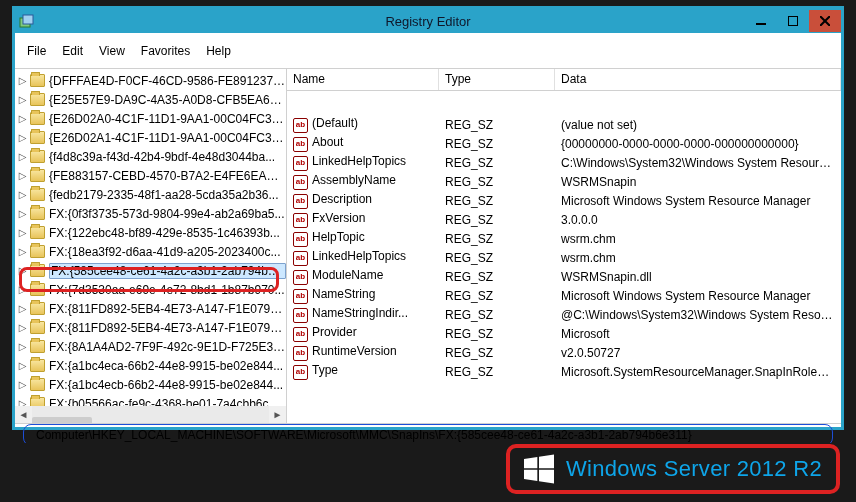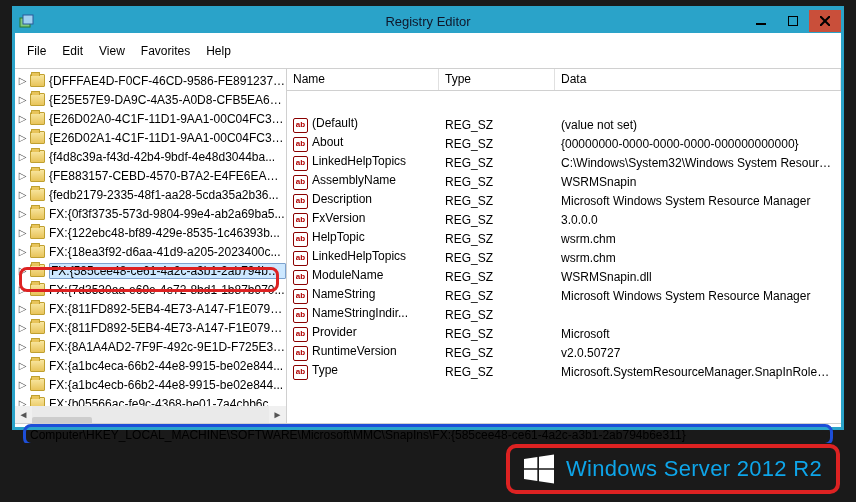--- a/index.html
+++ b/index.html
@@ -32,21 +32,21 @@
   .list-header .col { border-right: 1px solid #e0e0e0; padding: 3px 6px; font-size: 12px; }
   .list-body { flex:1; overflow: hidden; }
   .list-row { display: flex; height: 19px; align-items: center; }
   .list-row .cell { padding: 0 6px; white-space: nowrap; overflow: hidden; text-overflow: ellipsis; }
   .col-name { width: 152px; }
   .col-type { width: 116px; }
   .col-data { flex: 1; padding-right: 4px;}
   .ab-icon { display:inline-flex; align-items:center; justify-content:center; width:15px; height:15px; border:1px solid #8a0000; background:#fff; border-radius:2px; color:#b00000; font-size:8px; font-weight:bold; margin-right:4px; flex-shrink:0; font-family: Arial; line-height:1;}
   .ab-icon::before { content:"ab"; }
   .statusbar { height: 20px; border-top: 1px solid #d0d0d0; padding: 2px 4px; font-size: 12px; white-space: nowrap; overflow:hidden; }
-  .statusbar-wrap { border: 3px solid #1d4ed8; border-radius: 8px; margin: -2px 4px 0 4px; padding: 0 4px; height: 22px; display:flex; align-items:center;}
+  .statusbar-wrap { border: 1px solid #1d4ed8; border-radius: 8px; margin: -2px 4px 0 4px; padding: 0 12px; height: 22px; display:flex; align-items:center;}
   .tree-highlight-box { position:absolute; border:3px solid #d22; border-radius:8px; pointer-events:none; }
   .ws-badge { position:absolute; right:16px; bottom:8px; display:flex; align-items:center; border:4px solid #d22; border-radius:10px; padding:6px 14px; background:#1a1a1a; }
   .ws-badge .winlogo { width:30px; height:30px; margin-right:12px; }
   .ws-badge .txt { color:#0ea5e9; font-size:22px; font-weight:300; letter-spacing:0.3px; }
 </style>
 </head>
 <body>
 
 <div class="window">
   <div class="titlebar">
@@ -237,20 +237,21 @@
             <div class="cell col-data">WSRMSnapin.dll</div>
           </div>
           <div class="list-row">
             <div class="cell col-name"><span class="ab-icon"></span><span>NameString</span></div>
             <div class="cell col-type">REG_SZ</div>
             <div class="cell col-data">Microsoft Windows System Resource Manager</div>
           </div>
           <div class="list-row">
             <div class="cell col-name"><span class="ab-icon"></span><span>NameStringIndir...</span></div>
             <div class="cell col-type">REG_SZ</div>
+            <div class="cell col-data">@C:\Windows\System32\Windows System Resour...</div>
           </div>
           <div class="list-row">
             <div class="cell col-name"><span class="ab-icon"></span><span>Provider</span></div>
             <div class="cell col-type">REG_SZ</div>
             <div class="cell col-data">Microsoft</div>
           </div>
           <div class="list-row">
             <div class="cell col-name"><span class="ab-icon"></span><span>RuntimeVersion</span></div>
             <div class="cell col-type">REG_SZ</div>
             <div class="cell col-data">v2.0.50727</div>

